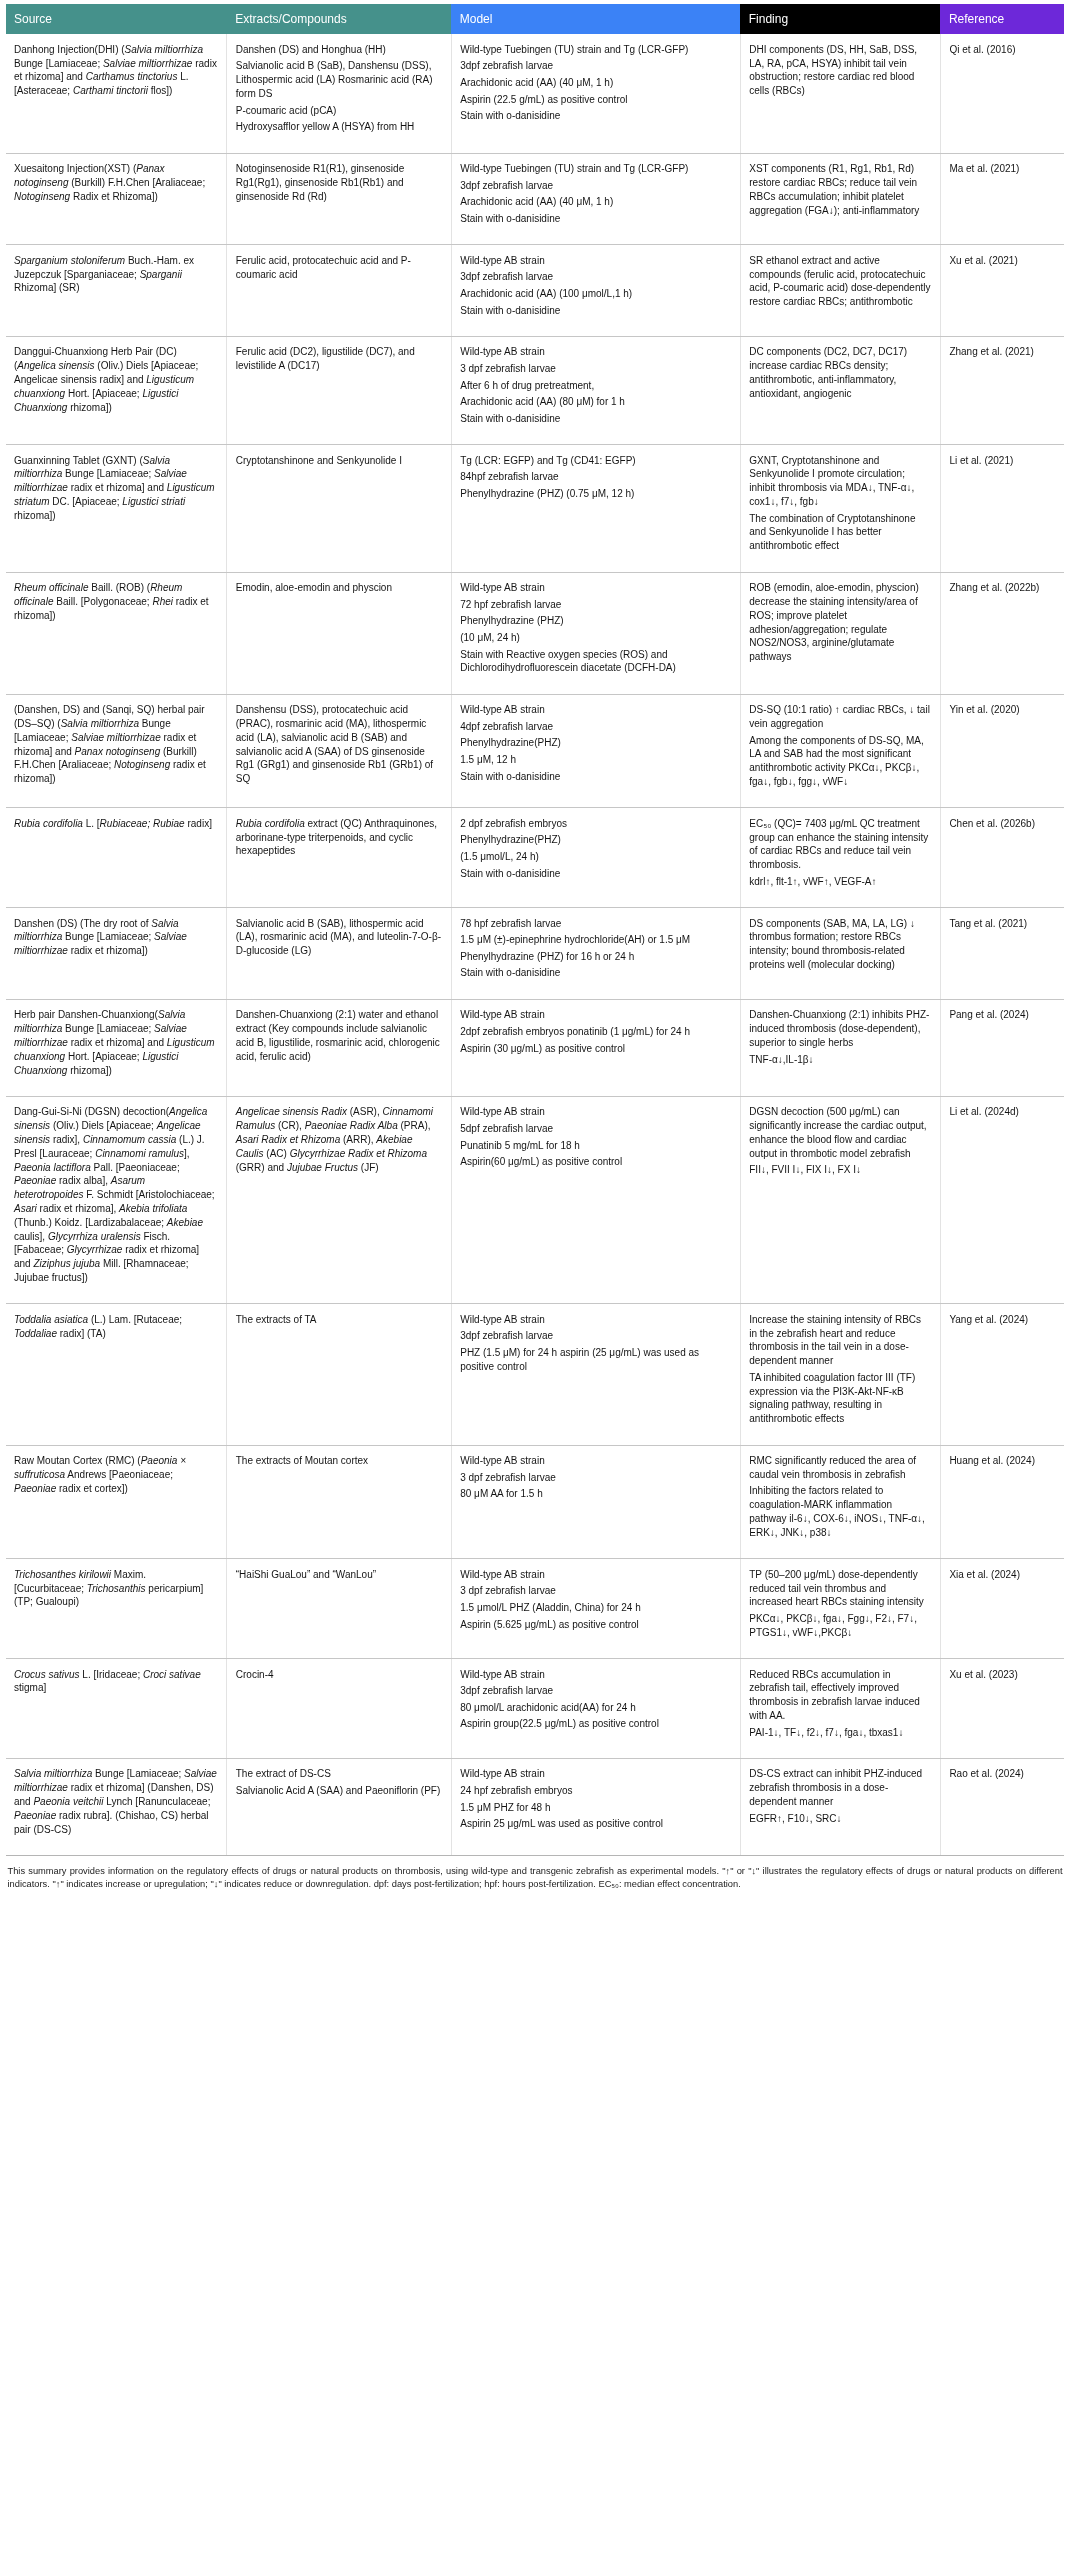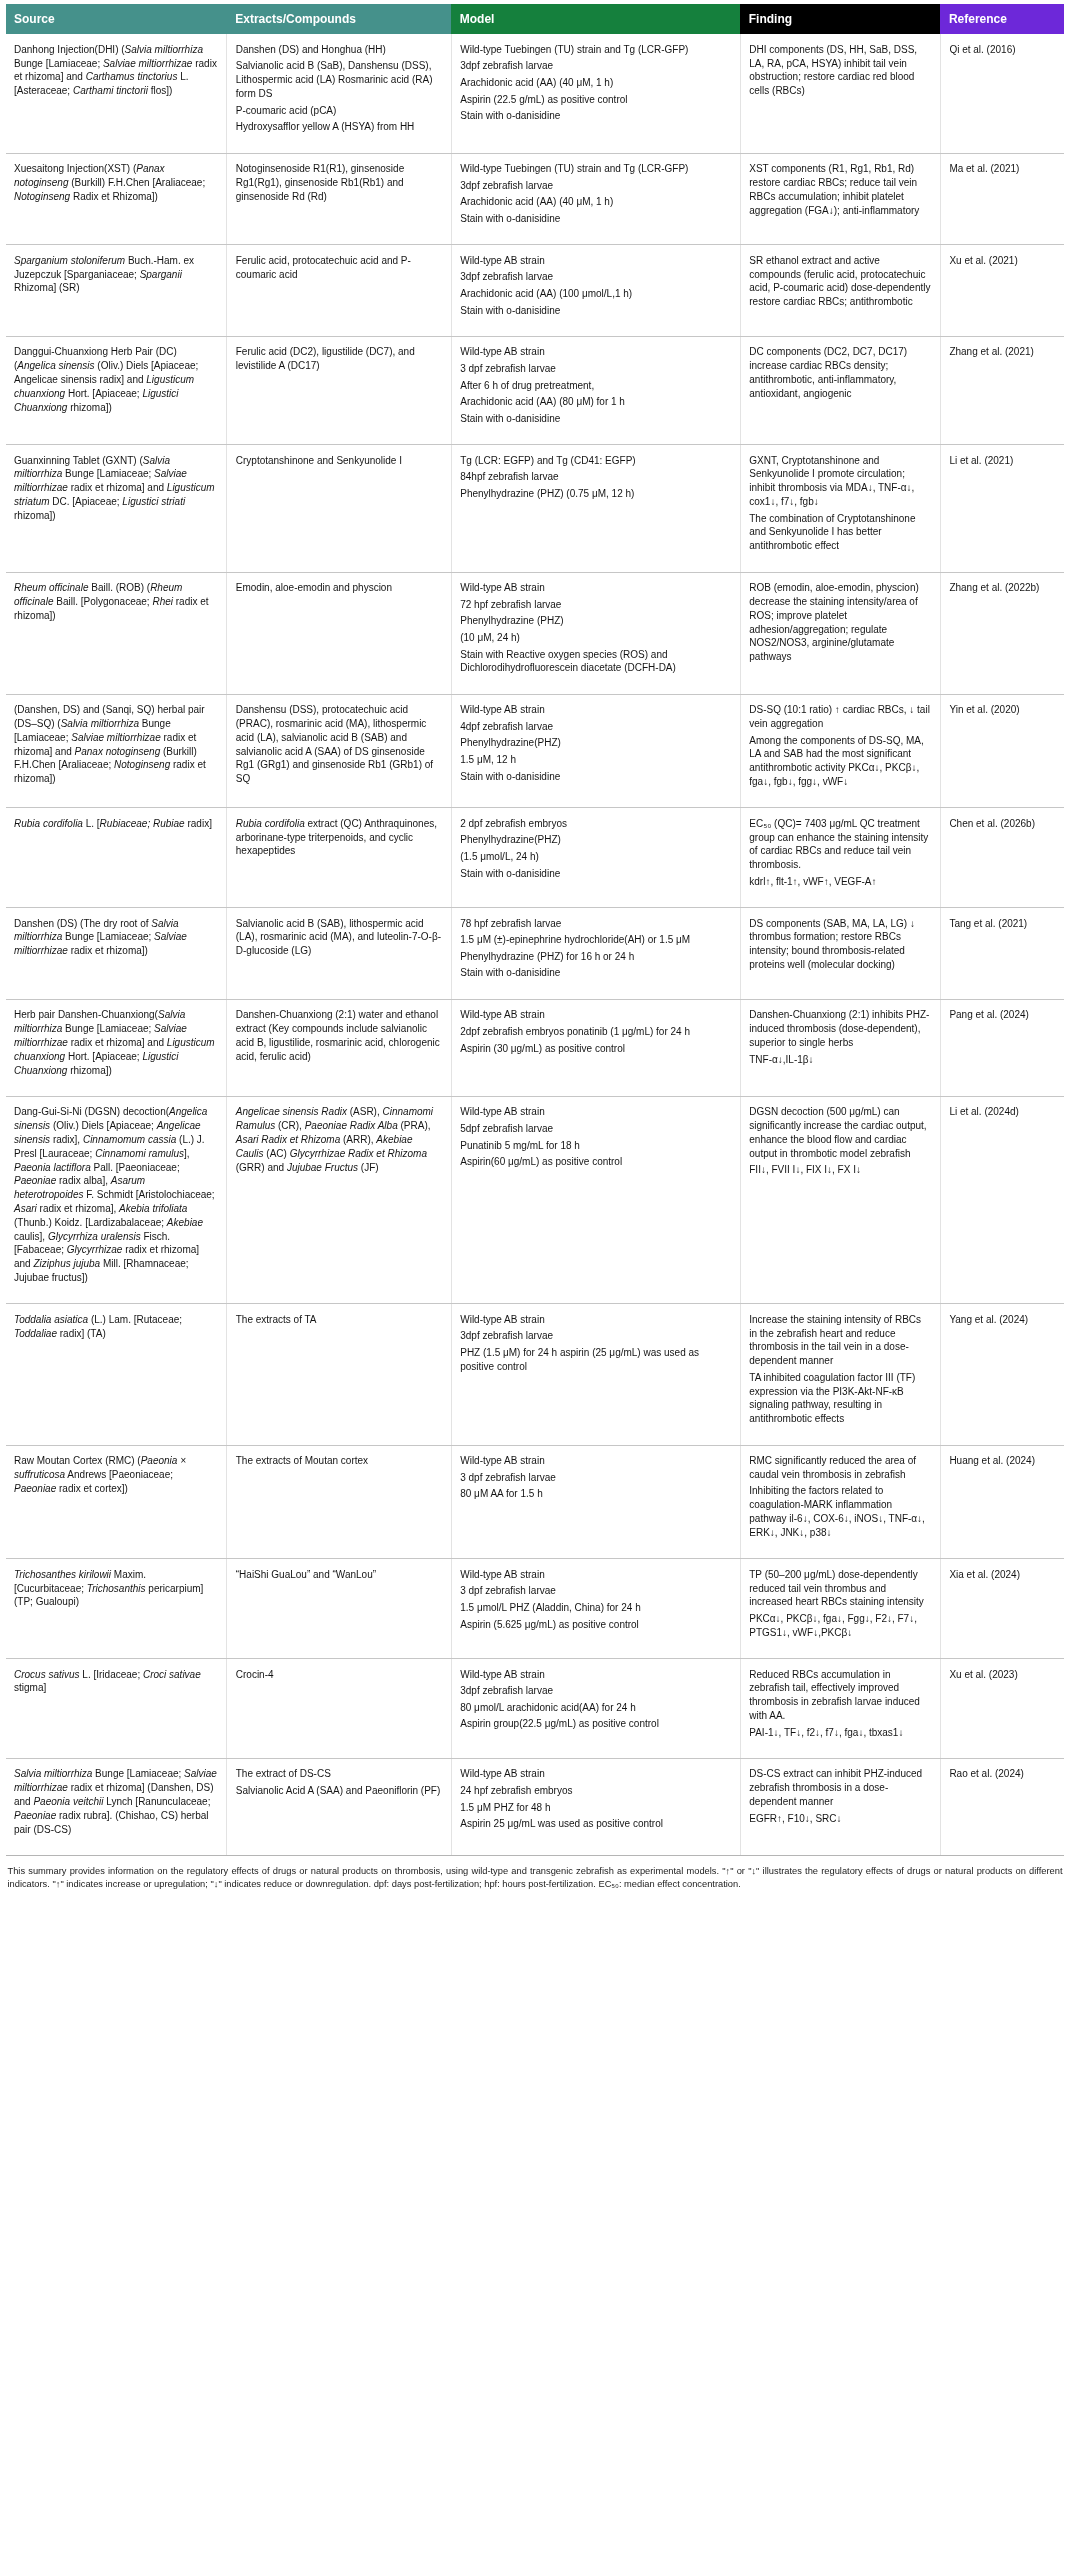--- a/index.html
+++ b/index.html
@@ -13,21 +13,21 @@
 
   table {
     width: 100%;
     border-collapse: collapse;
     table-layout: fixed;
   }
   thead th {
     background: #45918b;
     color: #ffffff;
     font-size: 12px;
-    font-weight: bold;
+    font-weight: normal;
     text-align: left;
     vertical-align: middle;
     padding: 8.4px 8.4px;
   }
   tbody td {
     vertical-align: top;
     font-size: 10px;
     line-height: 1.38;
     padding: 8.4px 9.3px 18.7px 8.4px;
     border-bottom: 0.9px solid #c6c6c6;
@@ -57,21 +57,21 @@
       <col style="width:20.9%">
       <col style="width:21.2%">
       <col style="width:27.3%">
       <col style="width:18.9%">
       <col style="width:11.7%">
     </colgroup>
     <thead>
       <tr>
         <th style="background: rgb(69, 145, 139);">Source</th>
         <th style="background: rgb(69, 145, 139); margin-top: 8px;">Extracts/Compounds</th>
-        <th style="background: #15803d;">Model</th>
+        <th style="background: #3b82f6;">Model</th>
         <th style="background: #000000;">Finding</th>
         <th style="background: #6d28d9;">Reference</th>
       </tr>
     </thead>
     <tbody>
         <tr>
           <td>
             <div class="ln">Danhong Injection(DHI) (<i>Salvia miltiorrhiza</i> Bunge [Lamiaceae; <i>Salviae miltiorrhizae</i> radix et rhizoma] and <i>Carthamus tinctorius</i> L. [Asteraceae; <i>Carthami tinctorii</i> flos])</div>
           </td>
           <td>

